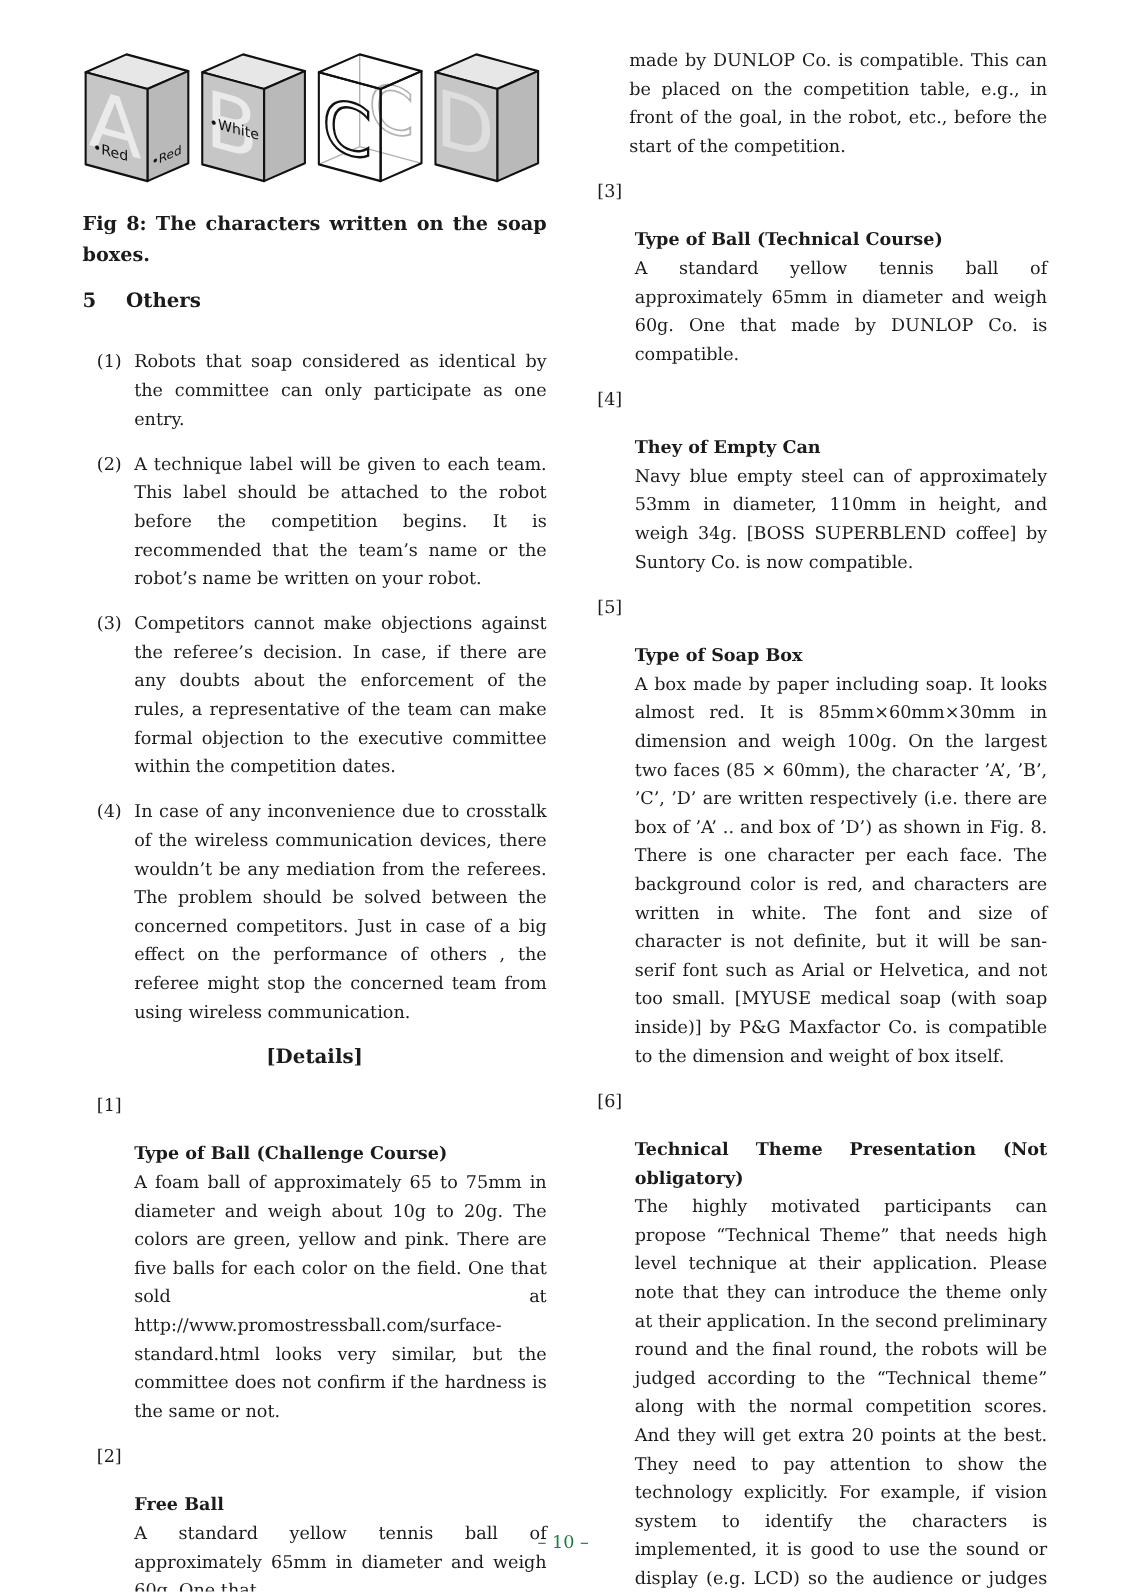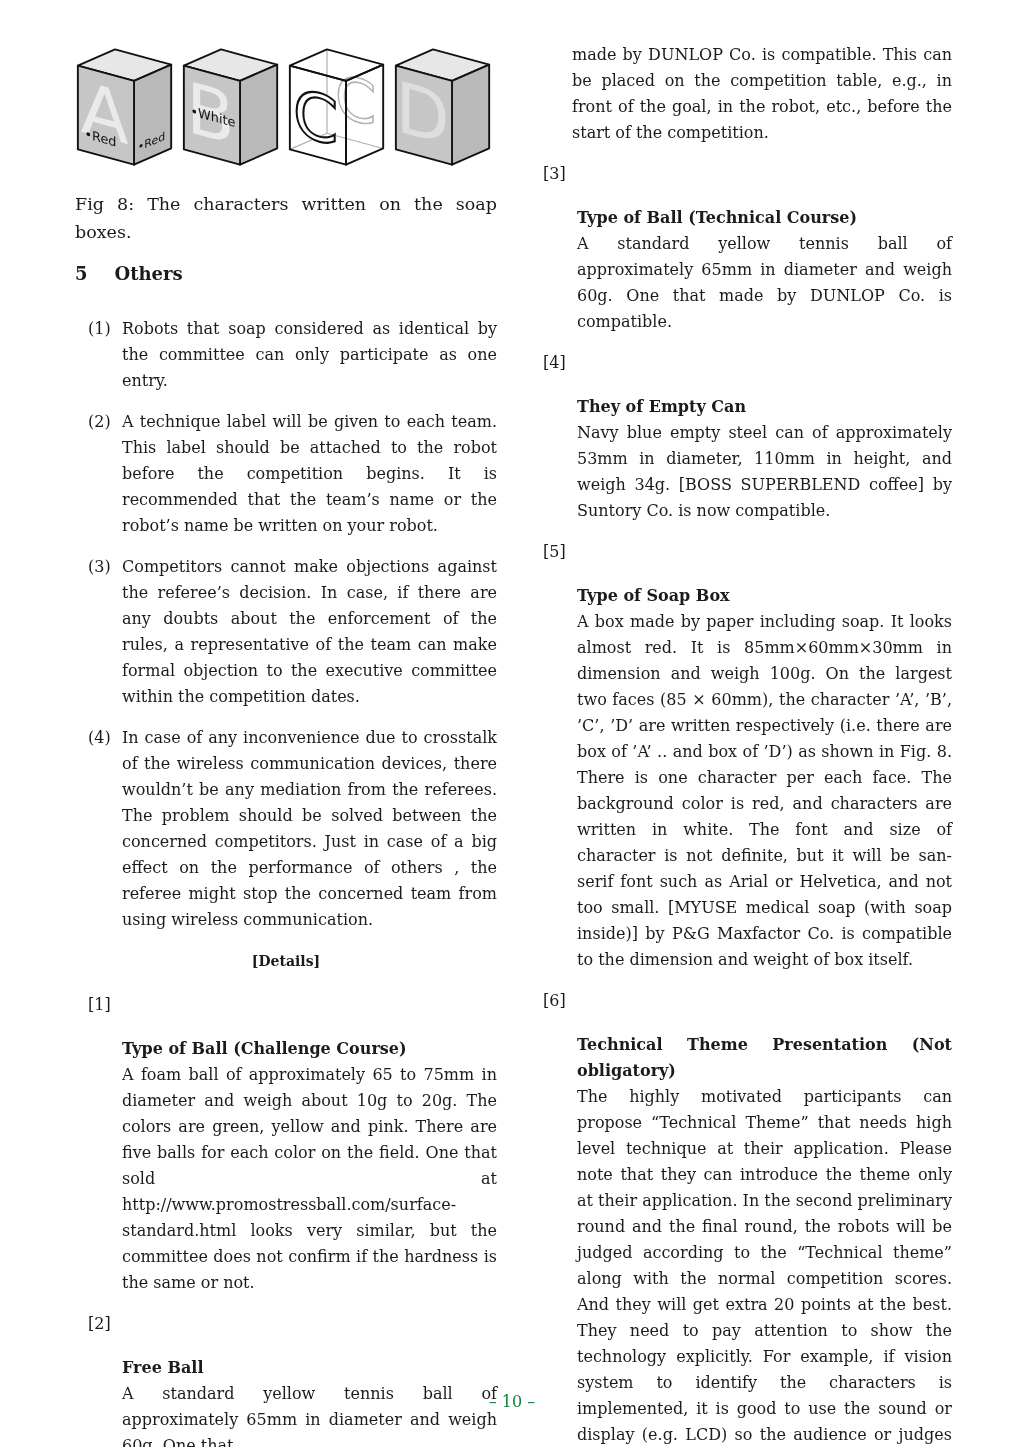--- a/index.html
+++ b/index.html
@@ -16,38 +16,38 @@
     overflow: hidden;
     background: #ffffff;
   }
   .columns { display: flex; gap: 33px; }
   .col { width: 422px; flex: 0 0 422px; }
 
   
   .fig-row { display: flex; gap: 6px; align-items: flex-start; }
   .fig-caption {
     margin-top: 16px;
-    font-size: 17.5px; line-height: 28px; font-weight: normal;
+    font-size: 17.5px; line-height: 28px; font-weight: bold;
     text-align: justify;
   }
 
   
   .sec-head { margin: 17px 0 32px 0; font-size: 18px; font-weight: bold; }
   .sec-head .sec-num { display: inline-block; margin-right: 27px; }
 
   
   .body-text, .item-label { font-size: 16px; line-height: 26px; }
   .body-text { text-align: justify; overflow-wrap: break-word; }
   .item { display: flex; margin-bottom: 15px; }
   .item-label { flex: 0 0 34px; margin-left: 13px; }
   .item-body { flex: 1 1 auto; min-width: 0; }
   .ditem-title { font-weight: bold; font-size: 16px; line-height: 26px; text-align: justify; margin-top: 44px; }
   .details-head {
     text-align: center; font-weight: bold;
-    font-size: 14px; line-height: 26px;
+    font-size: 18px; line-height: 26px;
     margin: 4px 0 18px 0;
   }
   .continuation { margin-left: 42px; margin-bottom: 15px; }
 
   
   .footer {
     position: absolute; left: 0; bottom: 36px;
     width: 1024px; text-align: center;
     font-size: 16px; color: #15803d;
   }

